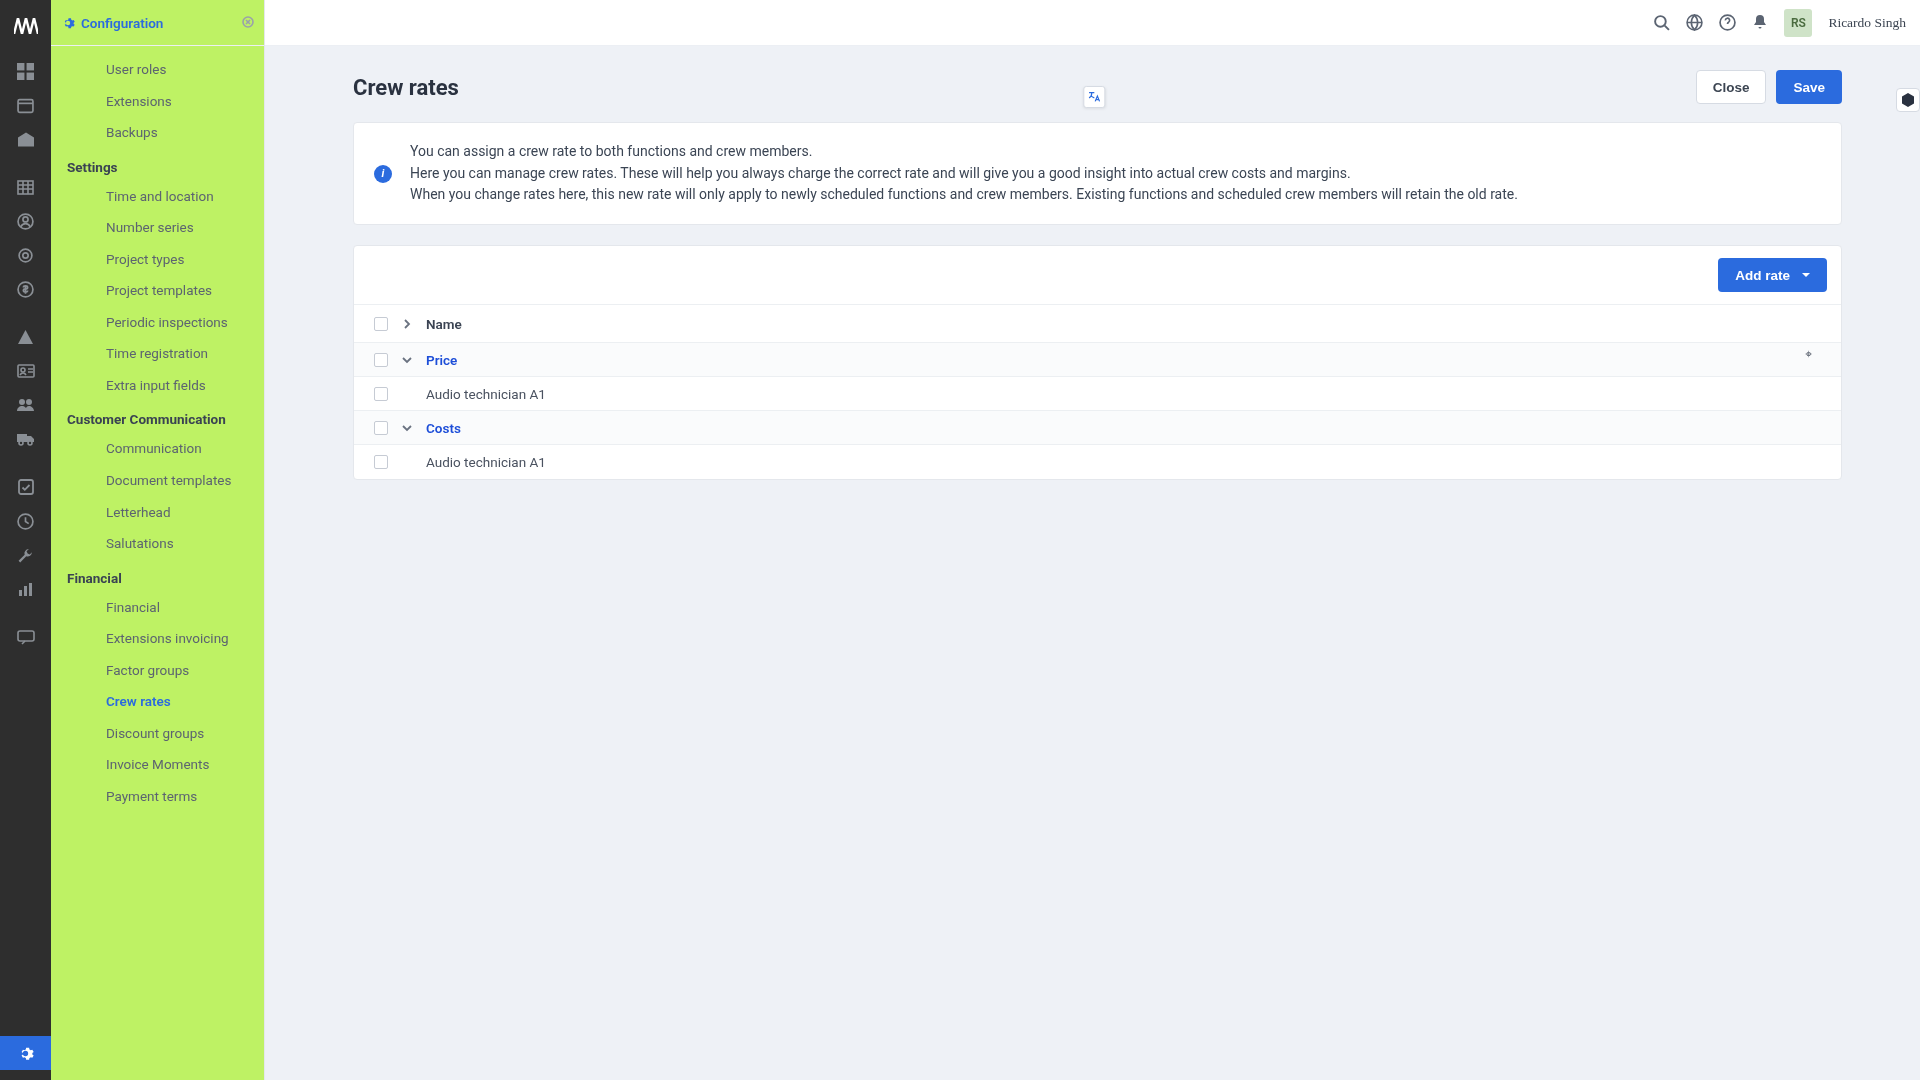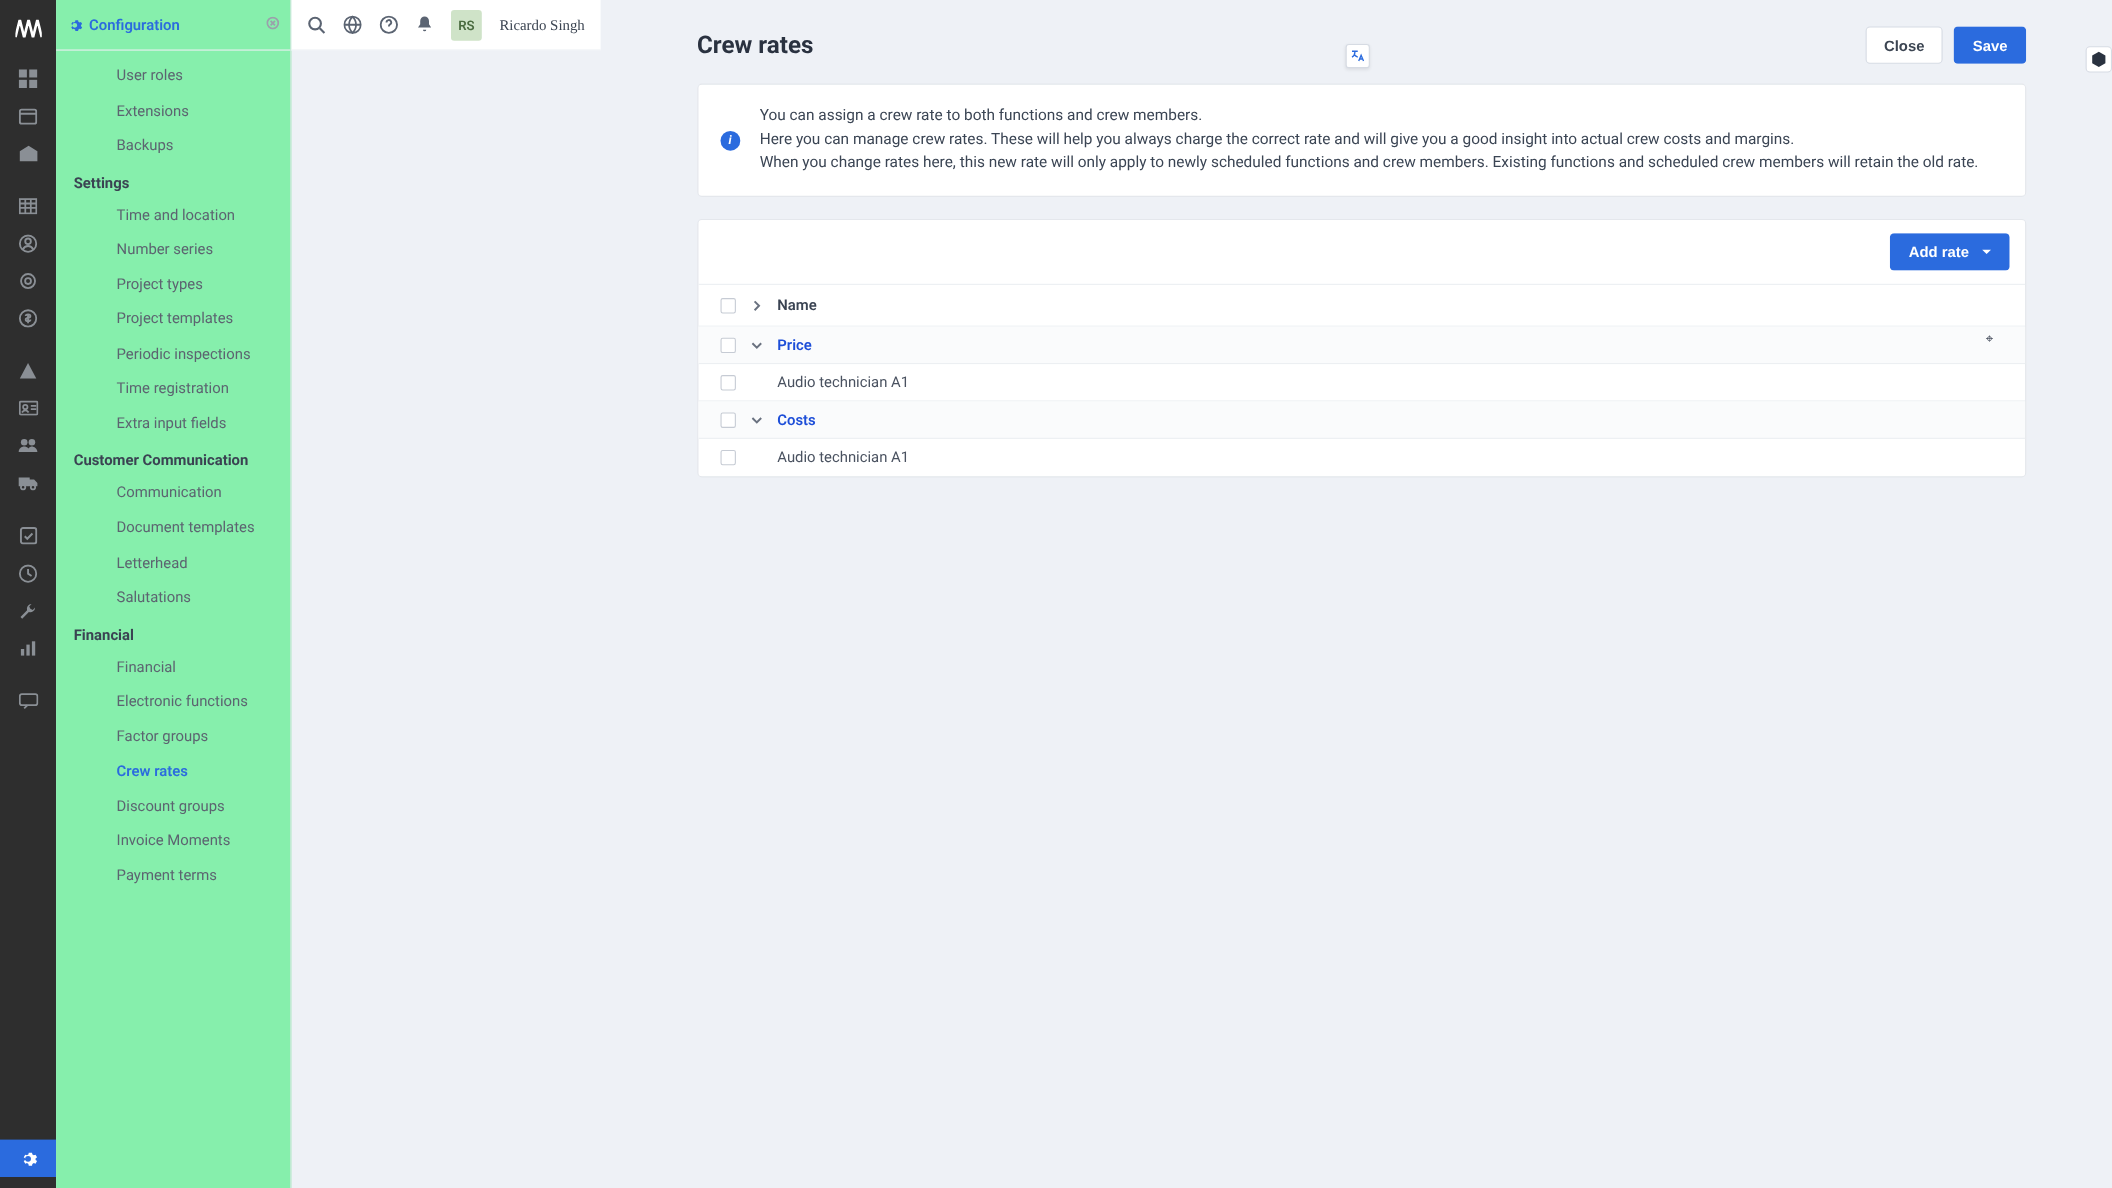--- a/index.html
+++ b/index.html
@@ -49,21 +49,21 @@
   .rail-item.active {
     background: #2b6bde;
     color: #fff;
   }
   .rail-gap { height: 14px; }
   .rail-bottom { margin-top: auto; margin-bottom: 10px; }
 
   
   .sidecol {
     width: 214px;
-    background: #86efac;
+    background: #bef264;
     display: flex;
     flex-direction: column;
     border-right: 1px solid #e4e7ec;
     flex-shrink: 0;
   }
 
   
   .tabbar {
     height: 46px;
     display: flex;
@@ -109,20 +109,21 @@
     cursor: pointer;
     line-height: 1.3;
     margin-left: 27px;
   }
   .nav-item.active { color: #2b6bde; font-weight: 600; }
 
   
   .main {
     flex: 1;
     display: flex;
+    flex-direction: column;
     min-width: 0;
   }
 
   .topbar {
     height: 46px;
     background: #fff;
     border-bottom: 1px solid #eceff4;
     display: flex;
     align-items: center;
     justify-content: flex-end;
@@ -463,21 +464,21 @@
         <div class="nav-item">Periodic inspections</div>
         <div class="nav-item">Time registration</div>
         <div class="nav-item">Extra input fields</div>
         <div class="nav-section">Customer Communication</div>
         <div class="nav-item">Communication</div>
         <div class="nav-item">Document templates</div>
         <div class="nav-item">Letterhead</div>
         <div class="nav-item">Salutations</div>
         <div class="nav-section">Financial</div>
         <div class="nav-item">Financial</div>
-        <div class="nav-item">Electronic functions</div>
+        <div class="nav-item">Extensions invoicing</div>
         <div class="nav-item">Factor groups</div>
         <div class="nav-item active">Crew rates</div>
         <div class="nav-item">Discount groups</div>
         <div class="nav-item">Invoice Moments</div>
         <div class="nav-item">Payment terms</div>
       </div>
   </div>
 
   <div class="main">
 

